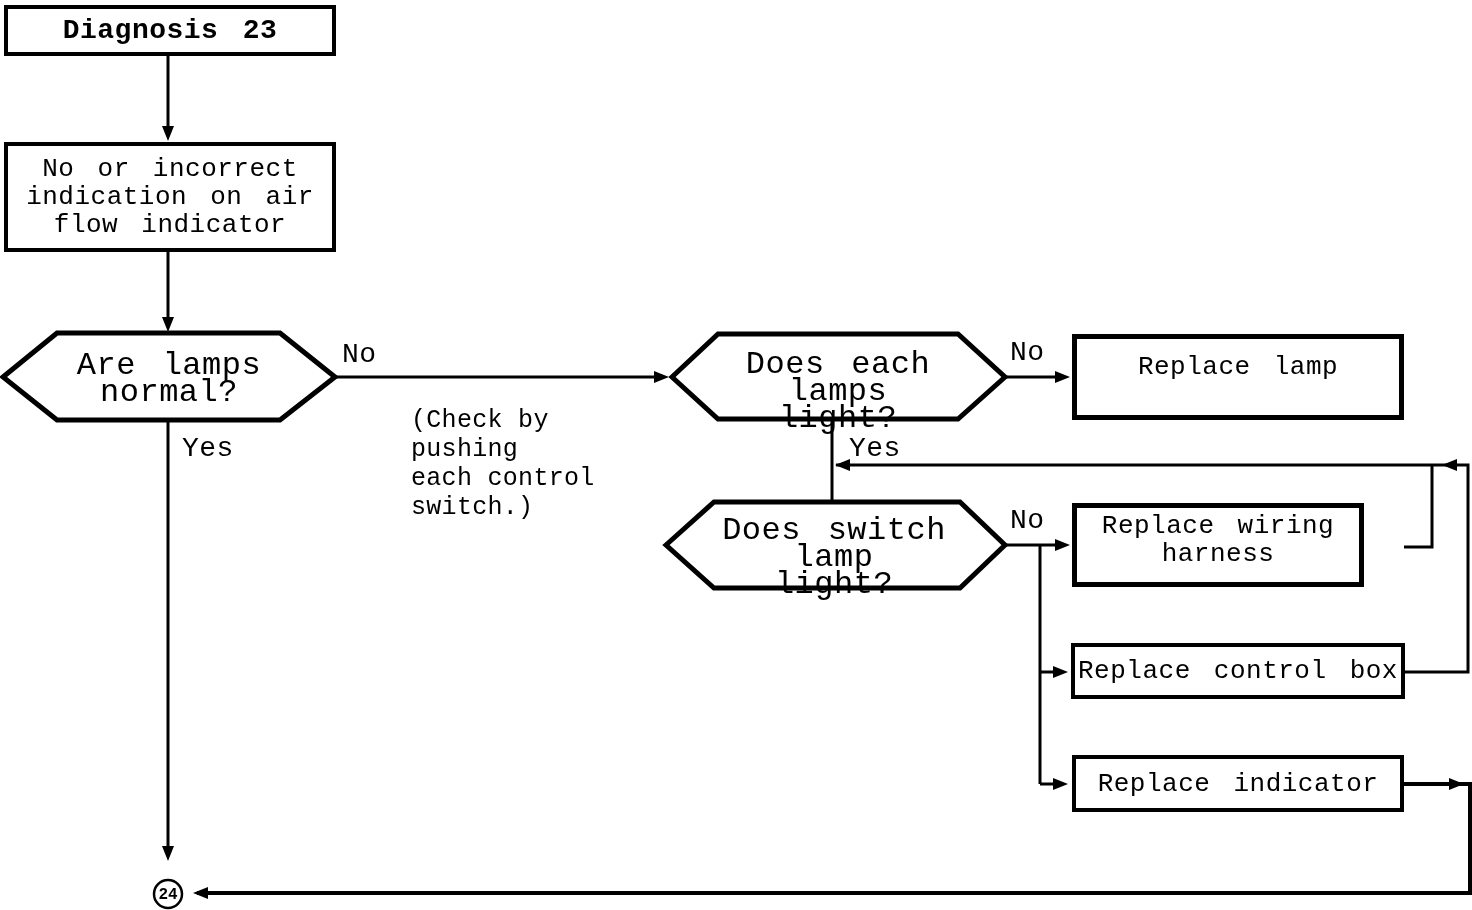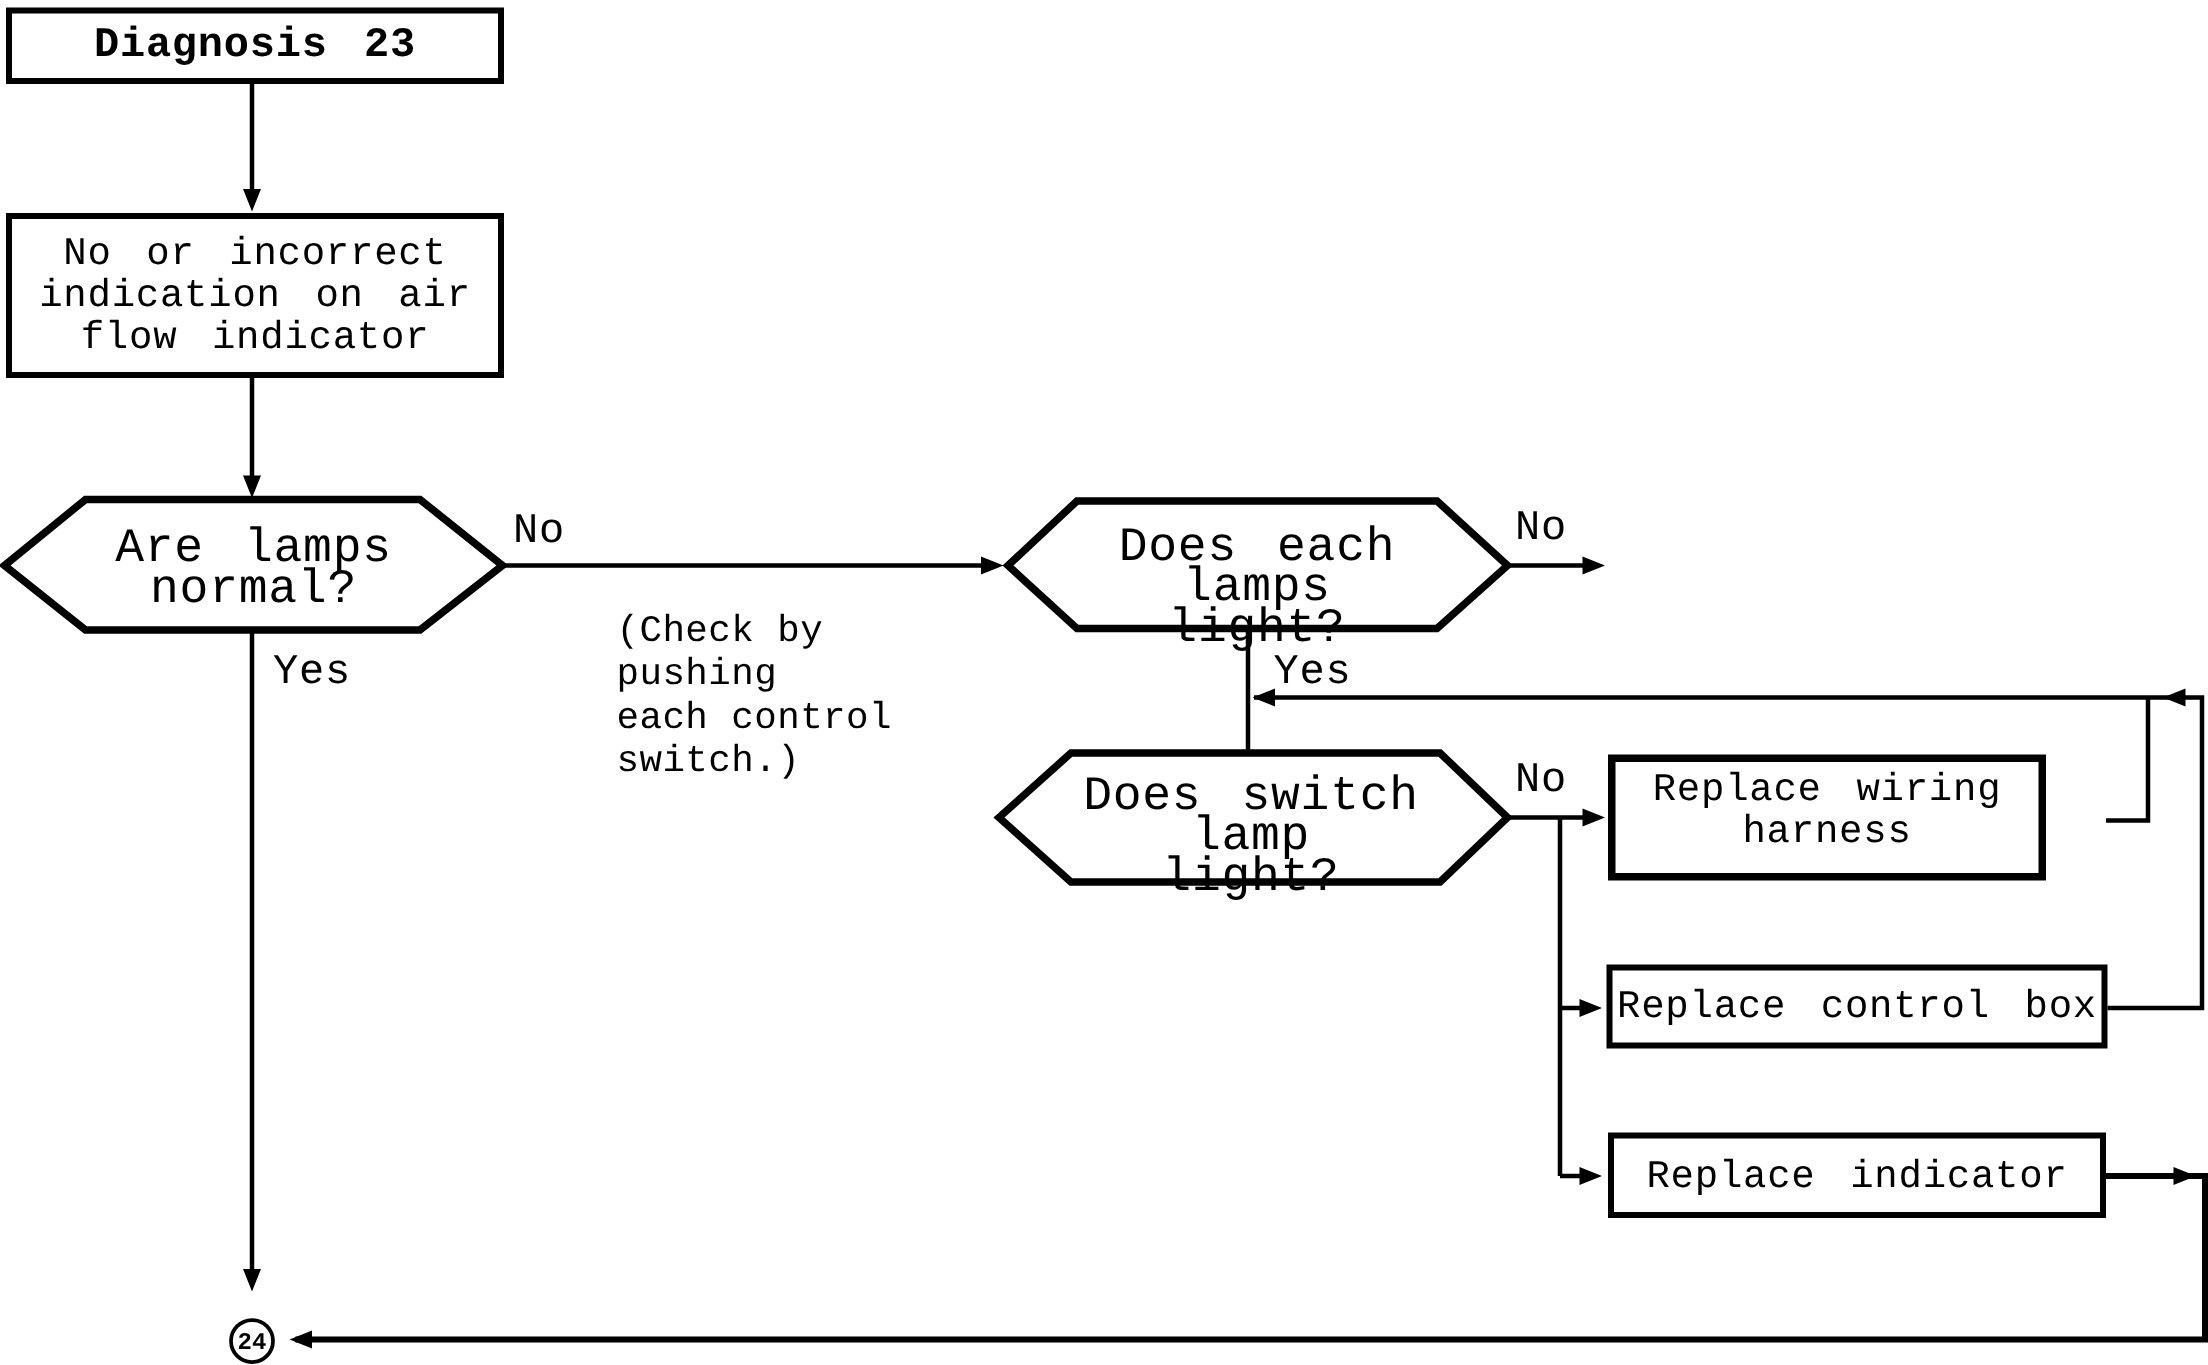--- a/index.html
+++ b/index.html
@@ -151,20 +151,23 @@
   <div class="box title-box" style="left:4px; top:5px; width:332px; height:51px;">
     <span>Diagnosis 23</span>
   </div>
 
   <div class="box" style="left:4px; top:142px; width:332px; height:110px;">
     <span>No or incorrect</span>
     <span>indication on air</span>
     <span>flow indicator</span>
   </div>
 
+  <div class="box heavy" style="left:1072px; top:334px; width:332px; height:86px; padding-bottom:20px;">
+    <span>Replace lamp</span>
+  </div>
 
   <div class="box heavy" style="left:1072px; top:503px; width:292px; height:84px; padding-bottom:10px;">
     <span>Replace wiring harness</span>
   </div>
 
   <div class="box" style="left:1072px; top:755px; width:332px; height:57px;">
     <span>Replace indicator</span>
   </div>
 
   <div class="box" style="left:1071px; top:643px; width:334px; height:56px;">

